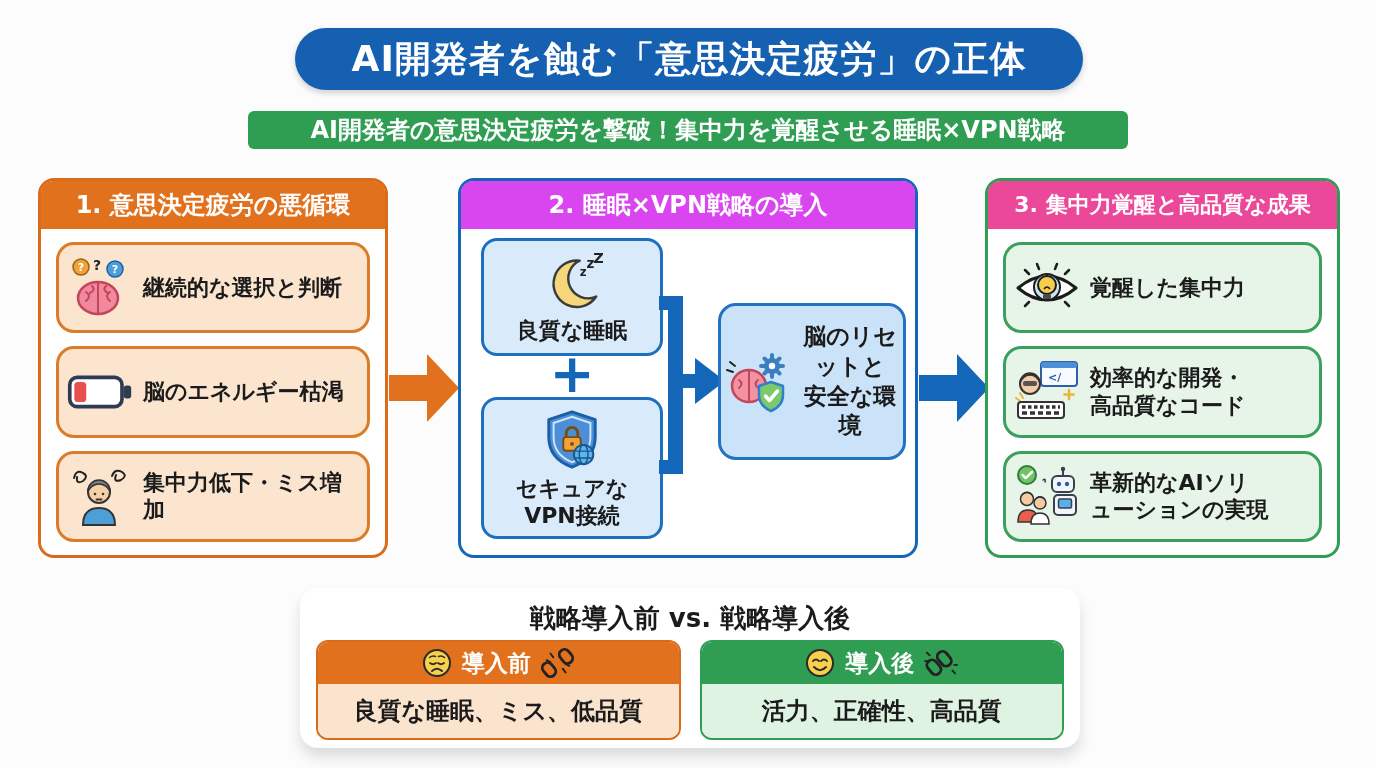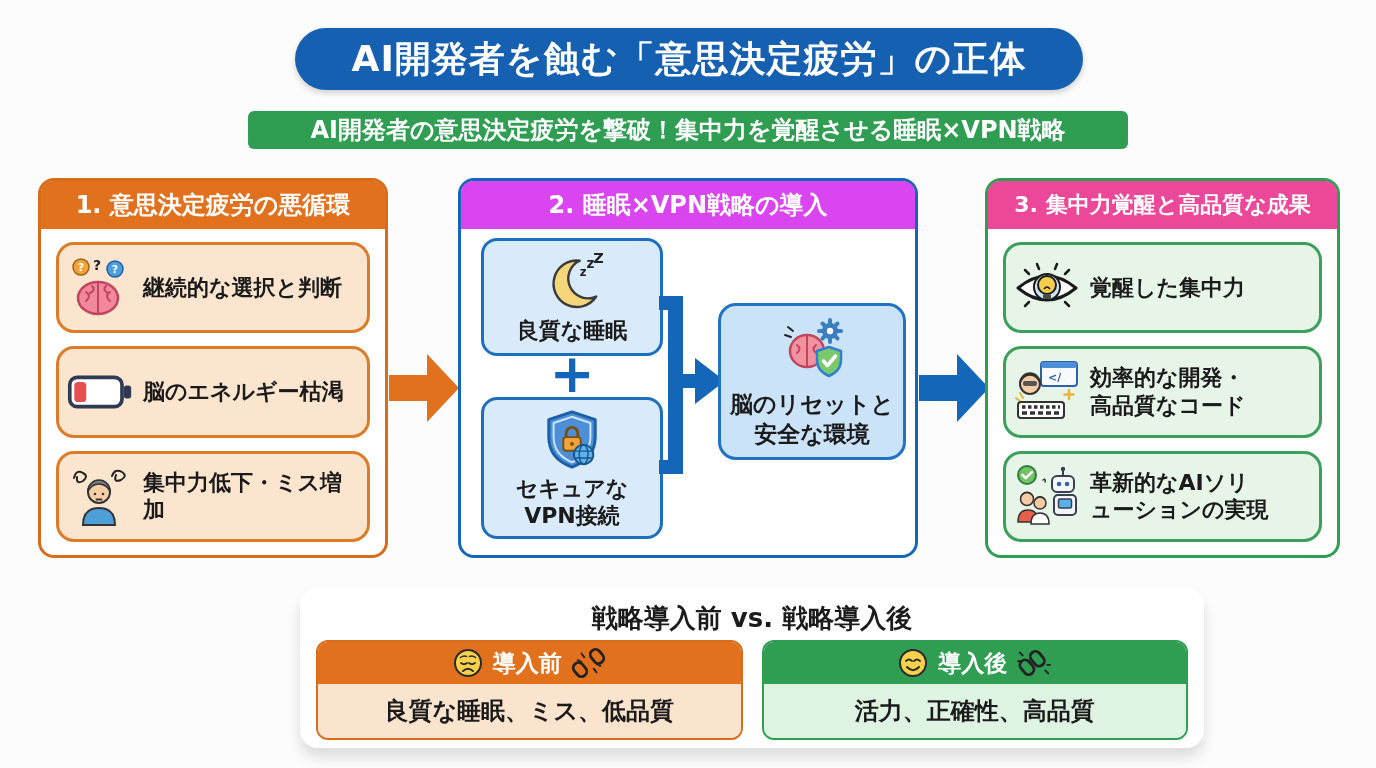--- a/index.html
+++ b/index.html
@@ -39,30 +39,30 @@
   .col2-body{position:relative;flex:1;}
   .sbox{position:absolute;background:#D9EAFB;border:3px solid #1C6FBF;border-radius:16px;
         display:flex;flex-direction:column;align-items:center;justify-content:center;
         gap:2px;font-weight:bold;font-size:22px;text-align:center;box-sizing:border-box;line-height:1.25;}
   .sleep-box{left:20px;top:9px;width:182px;height:118px;}
   .vpn-box{left:20px;top:168px;width:182px;height:142px;}
   .plus-sign{position:absolute;left:76px;top:120px;width:70px;height:48px;display:flex;
              align-items:center;justify-content:center;color:#1467B8;font-size:54px;font-weight:bold;}
   .connector{position:absolute;left:198px;top:60px;}
   .result-box{position:absolute;left:257px;top:74px;width:188px;height:157px;background:#CBE3F8;
-              border:3px solid #2272C3;border-radius:18px;display:flex;flex-direction:column;
+              border:3px solid #2272C3;border-radius:18px;display:flex;flex-direction:row;
               align-items:center;justify-content:center;gap:10px;font-weight:bold;font-size:23px;
               text-align:center;box-sizing:border-box;line-height:1.3;}
 
   .flow-arrow{position:absolute;top:352px;}
   .flow-arrow.a1{left:389px;}
   .flow-arrow.a2{left:919px;}
 
   
-  .compare{position:absolute;left:300px;top:588px;width:904px;height:160px;background:#fff;
+  .compare{position:absolute;left:300px;top:588px;width:780px;height:160px;background:#fff;
            border-radius:18px;box-shadow:0 9px 14px rgba(0,0,0,.13);padding:8px 16px;
            box-sizing:border-box;display:flex;flex-direction:column;}
   .cmp-title{height:44px;display:flex;align-items:center;justify-content:center;
              font-size:26px;font-weight:bold;}
   .cmp-table{display:flex;flex:1;}
   .half{flex:1;display:flex;flex-direction:column;border-radius:12px;overflow:hidden;box-sizing:border-box;}
   .half-left{border:2px solid #D96C1A;margin-right:19px;}
   .half-right{border:2px solid #2F9E53;}
   .half-head{height:42px;display:flex;align-items:center;justify-content:center;gap:10px;
              color:#fff;font-weight:bold;font-size:23px;}

